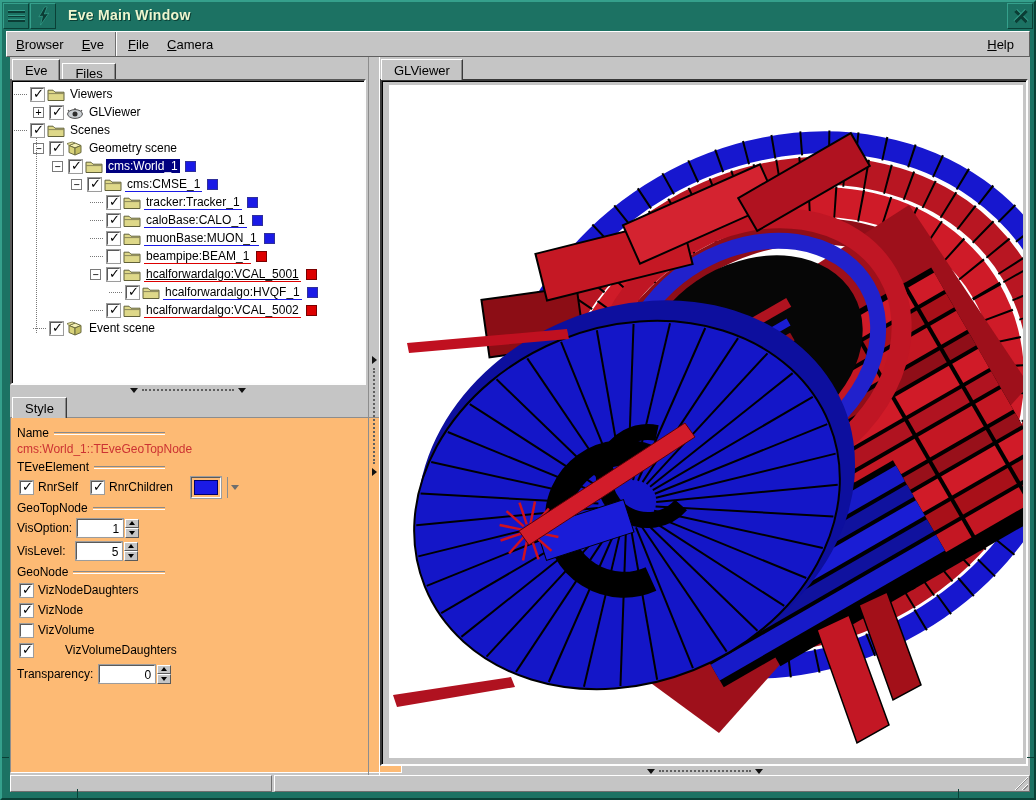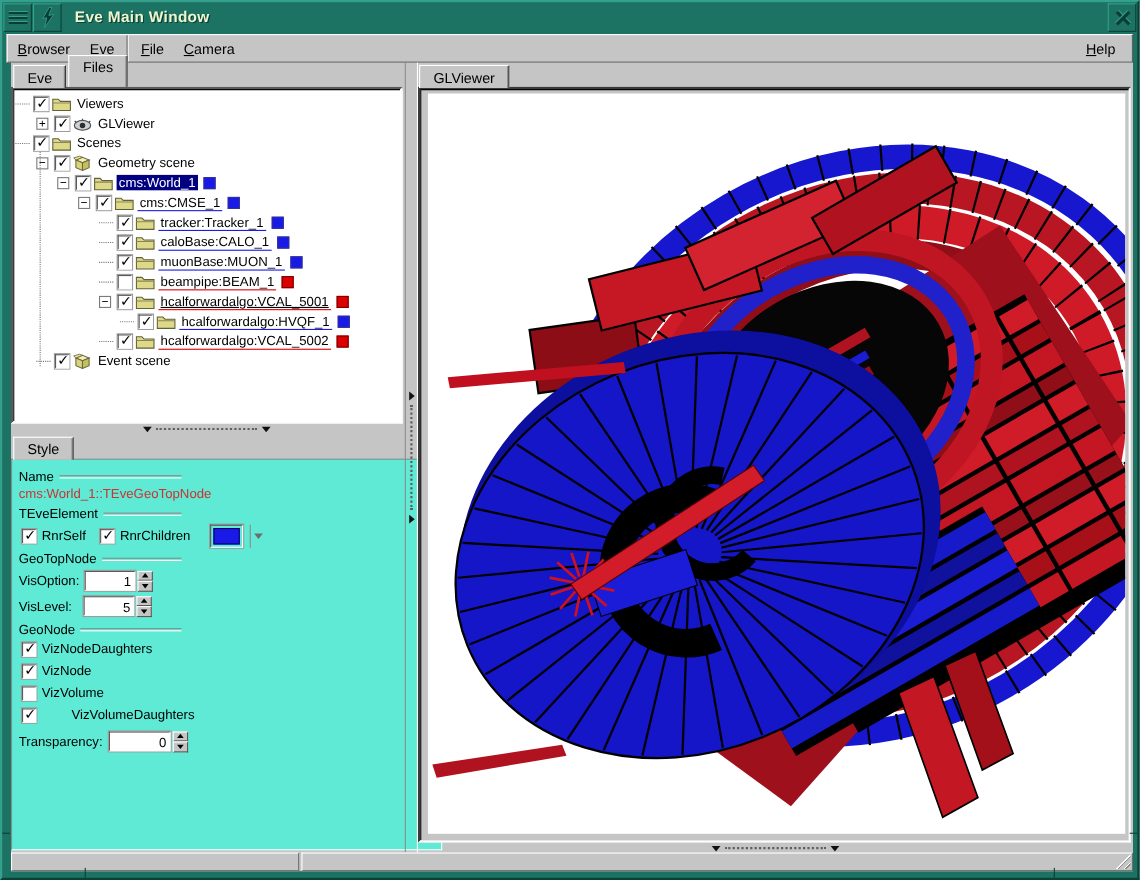--- a/index.html
+++ b/index.html
@@ -38,21 +38,21 @@
   .mhelp { margin-left:auto; margin-right:6px; }
 
   
   .content { position:absolute; left:8px; top:55px; width:1020px; height:735px; background:#c5c5c5; }
 
   
   .tabrow { position:absolute; height:23px; display:flex; align-items:flex-end; }
   .tab { background:#c5c5c5; font-size:13px; padding:3px 12px 2px 12px; margin-right:2px;
          border-top:1px solid #fff; border-left:1px solid #fff; border-right:1px solid #3a3a3a;
          box-shadow:inset -1px 0 0 #8a8a8a; height:21px; position:relative; z-index:3; }
-  .tab.inactive { height:30px; padding-top:2px; z-index:1; }
+  .tab.inactive { height:17px; padding-top:2px; z-index:1; }
 
   
   .left-pane { position:absolute; left:0; top:0; width:358px; height:718px; }
   .lt-tabs { left:2px; top:0; }
   .tree-frame { position:absolute; left:0; top:22px; width:356px; height:306px; background:#fff;
                 border:2px solid; border-color:#5a5a5a #fdfdfd #fdfdfd #5a5a5a;
                 box-shadow:inset 1px 1px 0 #000; padding:4px 0 0 2px; overflow:hidden; z-index:2; }
   .guide { position:absolute; border-left:1px dotted #777; width:0; }
 
   .trow { height:18px; display:flex; align-items:center; white-space:nowrap; }
@@ -74,21 +74,21 @@
   .hsplit { position:absolute; height:10px; display:flex; align-items:center; justify-content:center; }
   .dotline { width:92px; border-top:2px dotted #5f5f5f; margin:0 4px; }
   .arr-down { width:0; height:0; border-left:4px solid transparent; border-right:4px solid transparent; border-top:5px solid #111; }
   .vsplit { position:absolute; left:358px; top:0; width:12px; height:718px; display:flex; flex-direction:column;
             align-items:center; justify-content:center; border-left:1px solid #8d8d8d; border-right:1px solid #fff; }
   .vdots { height:96px; border-left:2px dotted #5f5f5f; margin:4px 0; }
   .arr-right { width:0; height:0; border-top:4px solid transparent; border-bottom:4px solid transparent; border-left:5px solid #111; }
 
   
   .st-tabs { left:2px; top:338px; }
-  .style-panel { position:absolute; left:0; top:360px; width:392px; height:356px; background:#5eead4;
+  .style-panel { position:absolute; left:0; top:360px; width:392px; height:356px; background:#fdba74;
                  border:1px solid; border-color:#8d8d8d #fff #fff #8d8d8d; padding:5px 0 0 6px; font-size:12px; }
   .group { display:flex; align-items:center; width:148px; margin:3px 0 2px 0; color:#000; }
   .gname { padding-right:5px; white-space:nowrap; }
   .groove { flex:1; height:3px; border-top:1px solid #8a8a8a; border-bottom:1px solid #fff; }
   .name-value { font-size:12px; margin:1px 0 4px 0; }
   .cbrow { display:flex; align-items:center; height:22px; margin:2px 0; }
   .cblabel { margin:0 10px 0 2px; }
   .colorbtn { width:30px; height:21px; margin-left:8px; padding:2px;
               border:1px solid; border-color:#5a5a5a #fdfdfd #fdfdfd #5a5a5a; box-shadow:0 0 0 1px #9c9c9c; }
   .colorswatch { display:block; width:100%; height:100%; border:1px solid #00006a; }

